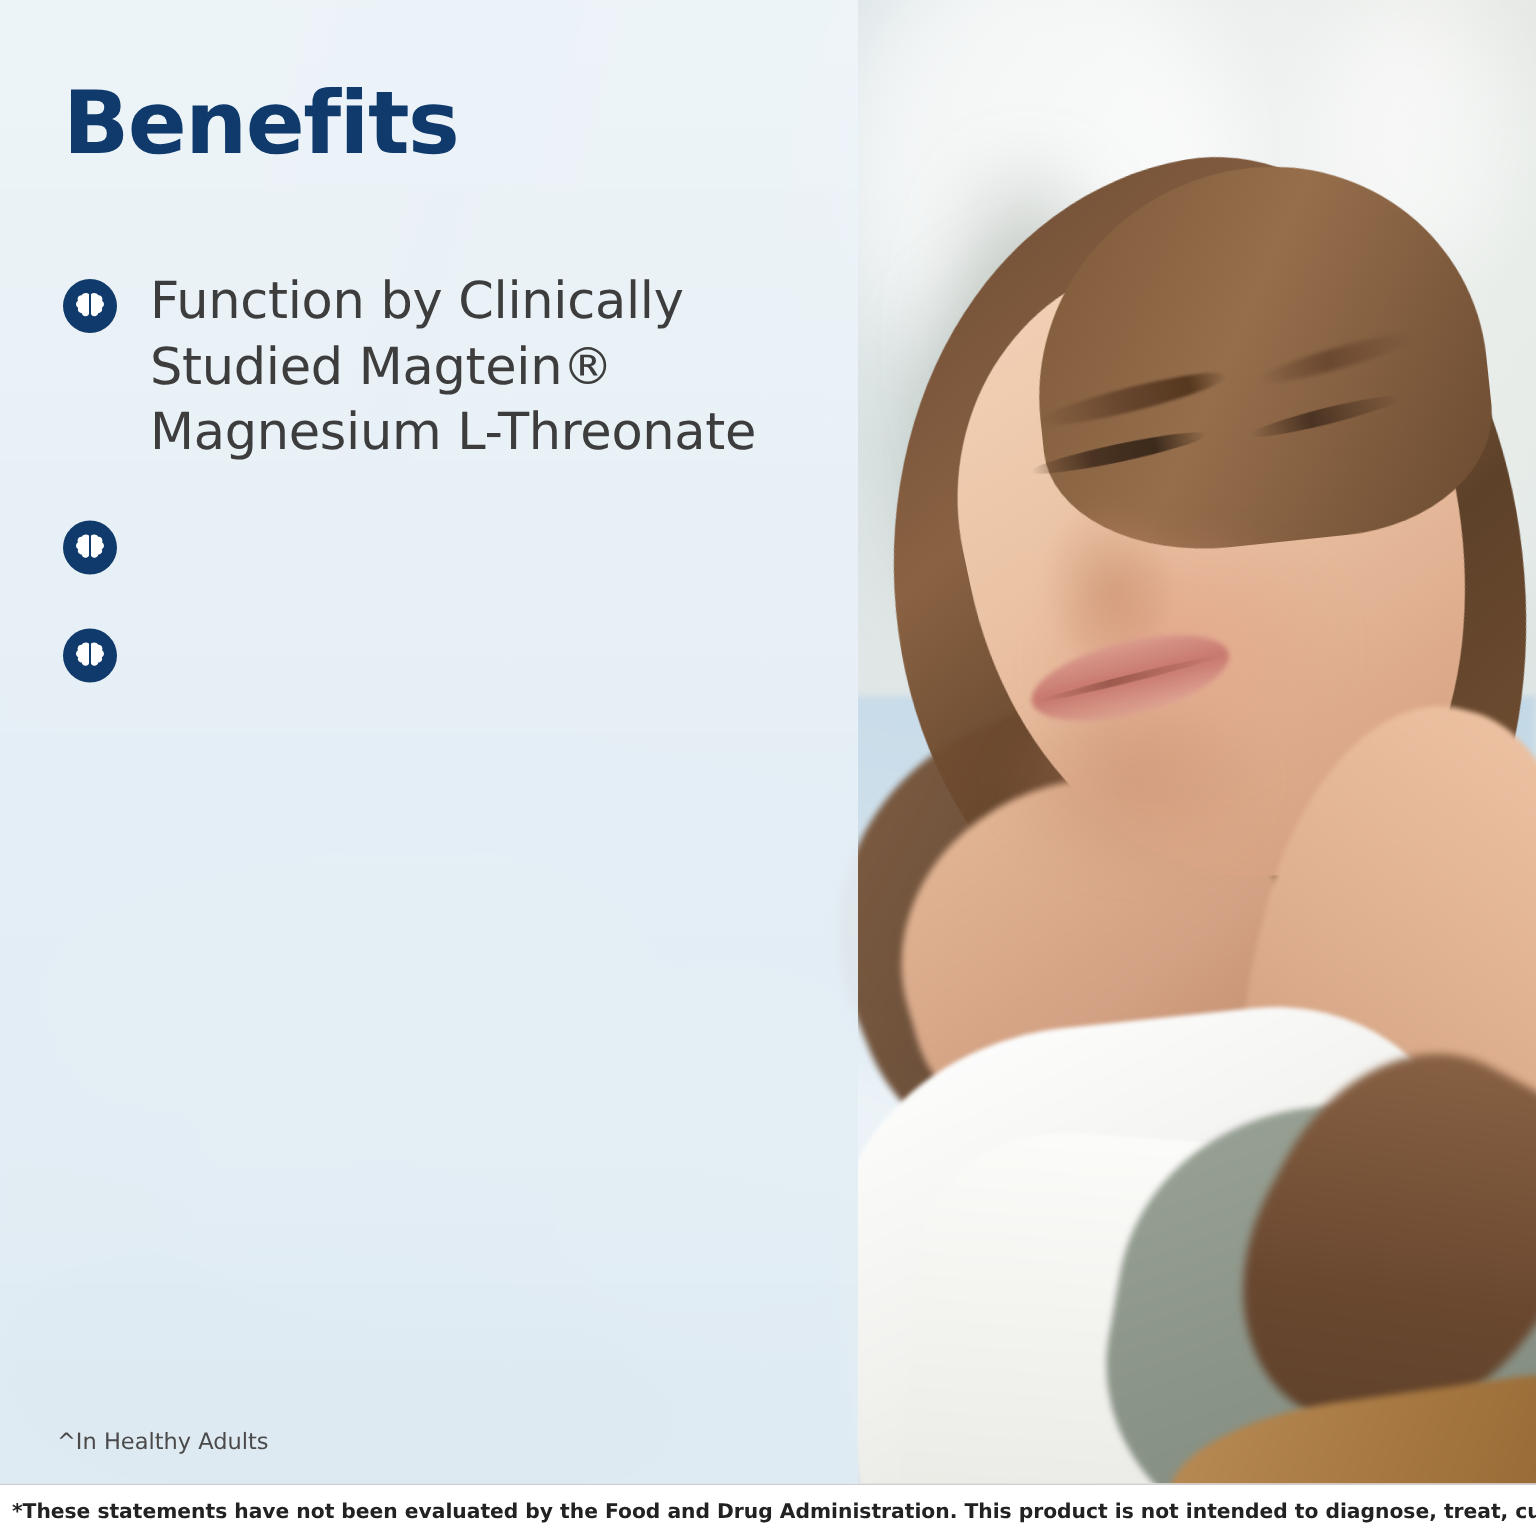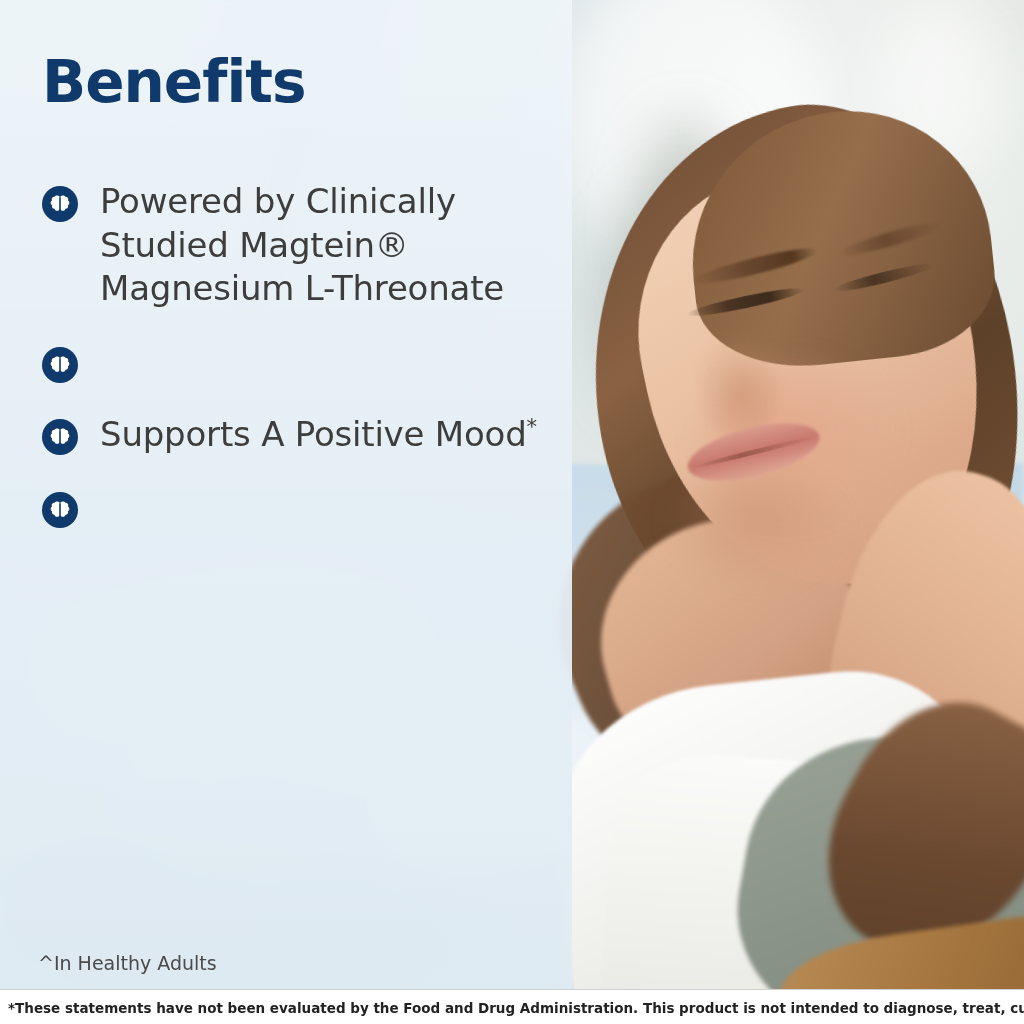--- a/index.html
+++ b/index.html
@@ -278,21 +278,21 @@
   .benefit-text sup {
     font-size: .62em;
     vertical-align: super;
     line-height: 0;
   }
 
   .footnote {
     position: absolute;
     left: 38px;
     top: 952px;
-    font-size: 19px;
+    font-size: 15px;
     color: #4a4a4a;
     font-family: "DejaVu Sans", sans-serif;
   }
 
   
   .disclaimer {
     position: absolute;
     left: 0;
     top: 989px;
     width: 1024px;
@@ -362,43 +362,33 @@
     <div class="benefit-list">
 
       <div class="benefit">
         <span class="bullet-icon">
           <svg width="22" height="20" viewBox="0 0 24 22" aria-hidden="true">
             <path d="M11.2 2.2c-1.6-1.1-4.2-.8-5.3.9-1.6-.1-3 1.2-3 2.8 0 .5.1.9.3 1.3-1 .6-1.6 1.7-1.4 2.9.1 1 .8 1.8 1.6 2.2-.3.5-.4 1.1-.3 1.7.3 1.3 1.5 2.2 2.8 2.1.2 1.5 1.6 2.6 3.1 2.4 1.1-.1 2-.8 2.3-1.8V2.2z" fill="#ffffff"></path>
             <path d="M12.8 2.2c1.6-1.1 4.2-.8 5.3.9 1.6-.1 3 1.2 3 2.8 0 .5-.1.9-.3 1.3 1 .6 1.6 1.7 1.4 2.9-.1 1-.8 1.8-1.6 2.2.3.5.4 1.1.3 1.7-.3 1.3-1.5 2.2-2.8 2.1-.2 1.5-1.6 2.6-3.1 2.4-1.1-.1-2-.8-2.3-1.8V2.2z" fill="#ffffff"></path>
             <path d="M12 4.5v13" stroke="#0f3a6b" stroke-width="1" fill="none"></path>
           </svg>
         </span>
-        <div class="benefit-text"><span>Powered by Clinically Studied Magtein® Magnesium L-Threonate</span><sup></sup></div>
+        <div class="benefit-text"><span>Function by Clinically Studied Magtein® Magnesium L-Threonate</span><sup></sup></div>
       </div>
 
       <div class="benefit">
         <span class="bullet-icon">
           <svg width="22" height="20" viewBox="0 0 24 22" aria-hidden="true">
             <path d="M11.2 2.2c-1.6-1.1-4.2-.8-5.3.9-1.6-.1-3 1.2-3 2.8 0 .5.1.9.3 1.3-1 .6-1.6 1.7-1.4 2.9.1 1 .8 1.8 1.6 2.2-.3.5-.4 1.1-.3 1.7.3 1.3 1.5 2.2 2.8 2.1.2 1.5 1.6 2.6 3.1 2.4 1.1-.1 2-.8 2.3-1.8V2.2z" fill="#ffffff"></path>
             <path d="M12.8 2.2c1.6-1.1 4.2-.8 5.3.9 1.6-.1 3 1.2 3 2.8 0 .5-.1.9-.3 1.3 1 .6 1.6 1.7 1.4 2.9-.1 1-.8 1.8-1.6 2.2.3.5.4 1.1.3 1.7-.3 1.3-1.5 2.2-2.8 2.1-.2 1.5-1.6 2.6-3.1 2.4-1.1-.1-2-.8-2.3-1.8V2.2z" fill="#ffffff"></path>
             <path d="M12 4.5v13" stroke="#0f3a6b" stroke-width="1" fill="none"></path>
           </svg>
         </span>
       </div>
 
-      <div class="benefit">
-        <span class="bullet-icon">
-          <svg width="22" height="20" viewBox="0 0 24 22" aria-hidden="true">
-            <path d="M11.2 2.2c-1.6-1.1-4.2-.8-5.3.9-1.6-.1-3 1.2-3 2.8 0 .5.1.9.3 1.3-1 .6-1.6 1.7-1.4 2.9.1 1 .8 1.8 1.6 2.2-.3.5-.4 1.1-.3 1.7.3 1.3 1.5 2.2 2.8 2.1.2 1.5 1.6 2.6 3.1 2.4 1.1-.1 2-.8 2.3-1.8V2.2z" fill="#ffffff"></path>
-            <path d="M12.8 2.2c1.6-1.1 4.2-.8 5.3.9 1.6-.1 3 1.2 3 2.8 0 .5-.1.9-.3 1.3 1 .6 1.6 1.7 1.4 2.9-.1 1-.8 1.8-1.6 2.2.3.5.4 1.1.3 1.7-.3 1.3-1.5 2.2-2.8 2.1-.2 1.5-1.6 2.6-3.1 2.4-1.1-.1-2-.8-2.3-1.8V2.2z" fill="#ffffff"></path>
-            <path d="M12 4.5v13" stroke="#0f3a6b" stroke-width="1" fill="none"></path>
-          </svg>
-        </span>
-        <div class="benefit-text"><span>Supports A Positive Mood</span><sup>*</sup></div>
-      </div>
 
       <div class="benefit">
         <span class="bullet-icon">
           <svg width="22" height="20" viewBox="0 0 24 22" aria-hidden="true">
             <path d="M11.2 2.2c-1.6-1.1-4.2-.8-5.3.9-1.6-.1-3 1.2-3 2.8 0 .5.1.9.3 1.3-1 .6-1.6 1.7-1.4 2.9.1 1 .8 1.8 1.6 2.2-.3.5-.4 1.1-.3 1.7.3 1.3 1.5 2.2 2.8 2.1.2 1.5 1.6 2.6 3.1 2.4 1.1-.1 2-.8 2.3-1.8V2.2z" fill="#ffffff"></path>
             <path d="M12.8 2.2c1.6-1.1 4.2-.8 5.3.9 1.6-.1 3 1.2 3 2.8 0 .5-.1.9-.3 1.3 1 .6 1.6 1.7 1.4 2.9-.1 1-.8 1.8-1.6 2.2.3.5.4 1.1.3 1.7-.3 1.3-1.5 2.2-2.8 2.1-.2 1.5-1.6 2.6-3.1 2.4-1.1-.1-2-.8-2.3-1.8V2.2z" fill="#ffffff"></path>
             <path d="M12 4.5v13" stroke="#0f3a6b" stroke-width="1" fill="none"></path>
           </svg>
         </span>
       </div>

